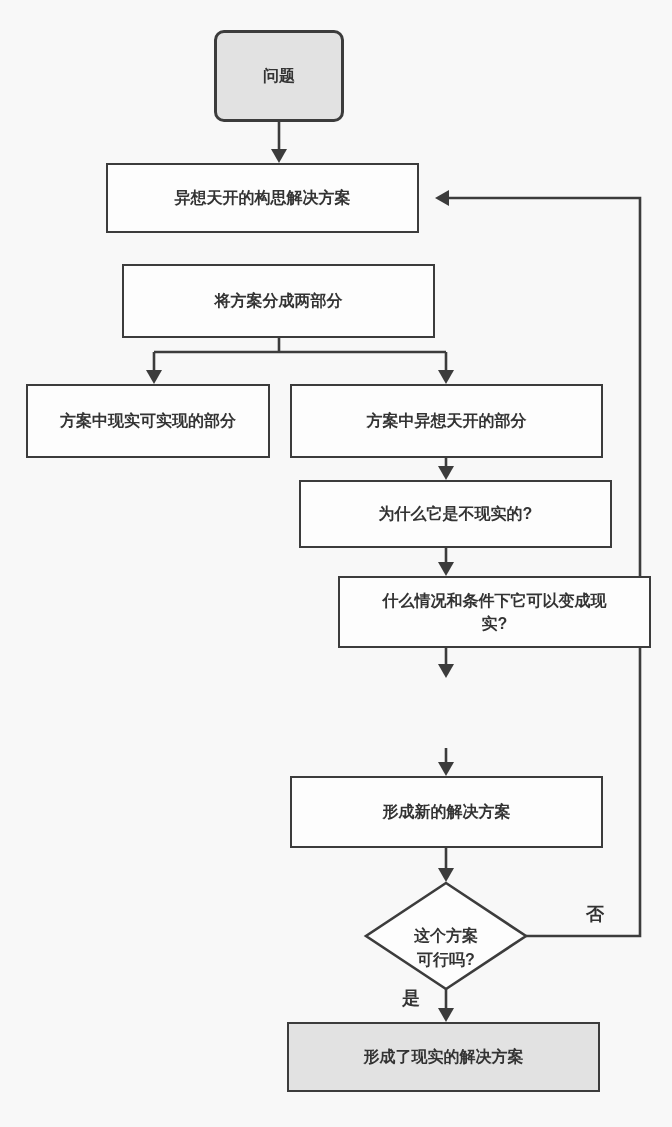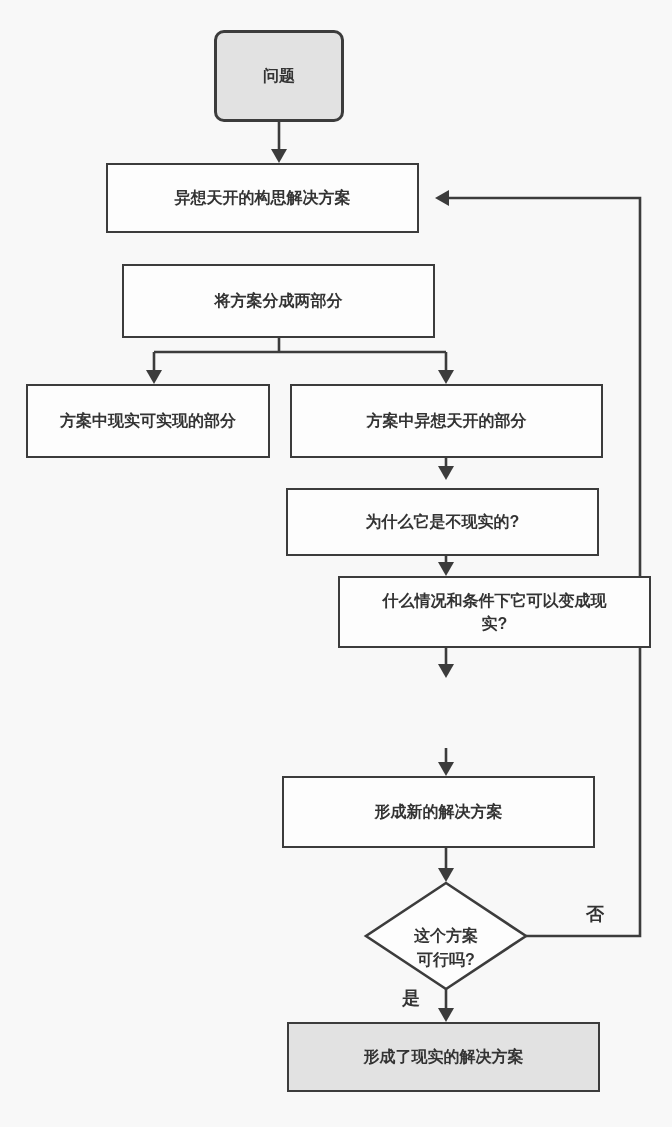--- a/index.html
+++ b/index.html
@@ -117,27 +117,27 @@
   <div class="node terminal rounded" style="left:214px;top:30px;width:130px;height:92px;">问题</div>
 
   <div class="node" style="left:106px;top:163px;width:313px;height:70px;">异想天开的构思解决方案</div>
 
   <div class="node" style="left:122px;top:264px;width:313px;height:74px;">将方案分成两部分</div>
 
   <div class="node" style="left:26px;top:384px;width:244px;height:74px;">方案中现实可实现的部分</div>
 
   <div class="node" style="left:290px;top:384px;width:313px;height:74px;">方案中异想天开的部分</div>
 
-  <div class="node" style="left:286px;top:480px;width:313px;height:68px;margin-top:8px;">为什么它是不现实的?</div>
+  <div class="node" style="left:299px;top:480px;width:313px;height:68px;">为什么它是不现实的?</div>
 
   <div class="node" style="left:290px;top:576px;width:313px;height:72px;margin-left:48px;">什么情况和条件下它可以变成现
 实?</div>
 
 
-  <div class="node" style="left:282px;top:776px;width:313px;height:72px;">形成新的解决方案</div>
+  <div class="node" style="left:290px;top:776px;width:313px;height:72px;">形成新的解决方案</div>
 
   <div class="decision-text" style="left:386px;top:908px;width:120px;height:56px;">这个方案
 可行吗?</div>
 
   <div class="node terminal" style="left:287px;top:1022px;width:313px;height:70px;text-align:right;">形成了现实的解决方案</div>
 
   <div class="floating-label" style="left:580px;top:900px;width:30px;height:28px;">否</div>
 
   <div class="floating-label" style="left:396px;top:984px;width:30px;height:28px;">是</div>
 

